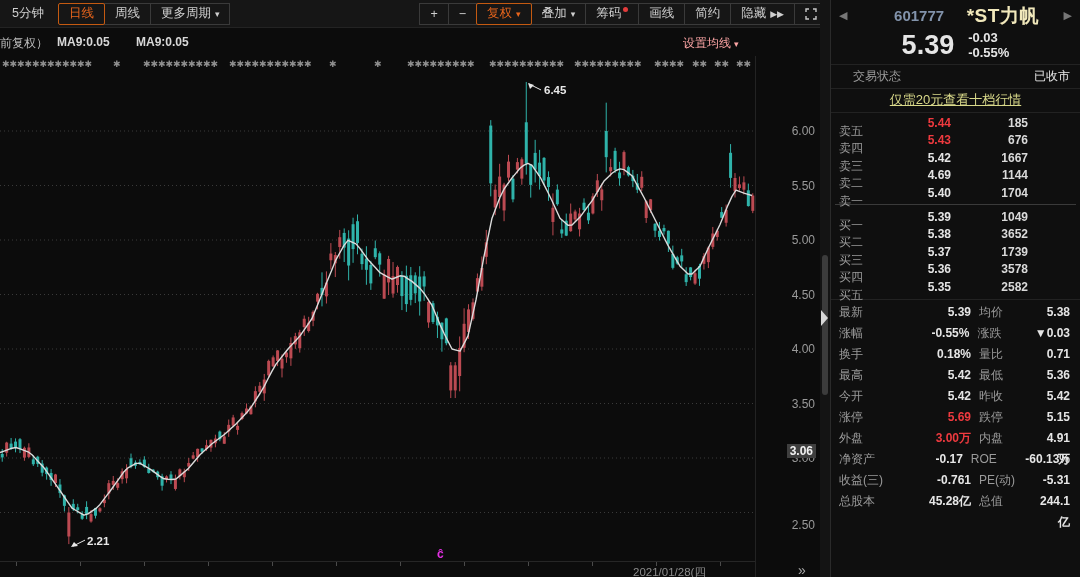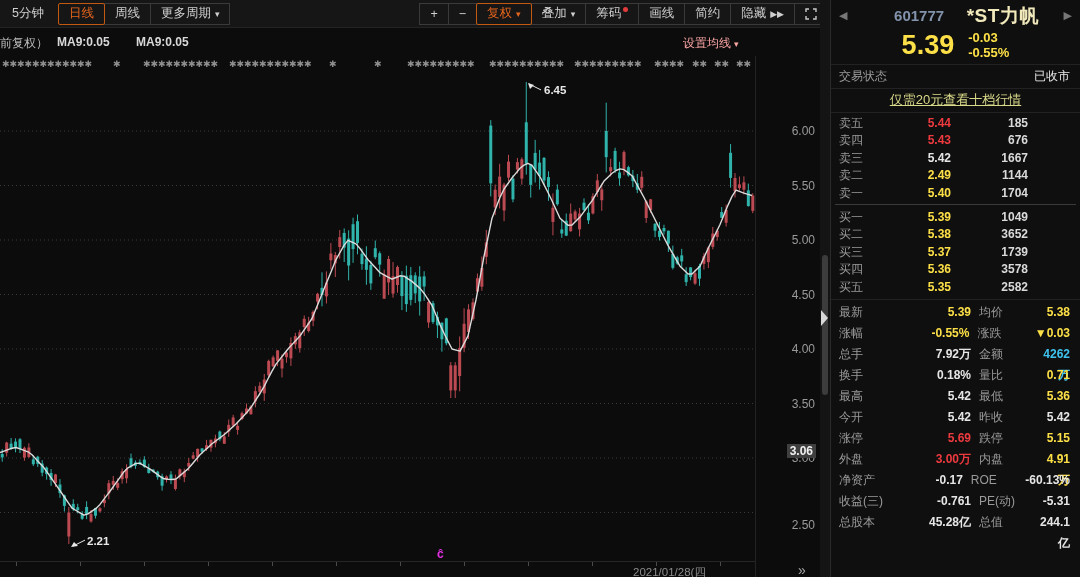--- a/index.html
+++ b/index.html
@@ -58,43 +58,43 @@
          border-left:1px solid var(--border); font-size:12px;}
   .p-header{height:26px; padding:5px 8px 0 8px; display:flex; align-items:center; justify-content:space-between;}
   .p-header .nav{color:#777; font-size:11px; cursor:pointer;}
   .p-header .code{color:#8293ab; font-size:15px; font-weight:700; margin-left:24px;}
   .p-header .name{color:#f1e8bb; font-size:19px; font-weight:700; margin-right:2px; letter-spacing:.5px;}
   .p-price{height:38px; display:flex; align-items:center; justify-content:center; gap:14px;}
   .p-price .big{font-size:27px; font-weight:700;}
   .p-price .chg{font-size:13px; font-weight:700; line-height:15px; text-align:left;}
   .p-status{height:25px; border-top:1px solid #222; border-bottom:1px solid #222;
             display:flex; align-items:center; justify-content:space-between; padding:0 10px 0 8px;}
-  .p-status .lab{color:#9a9a9a;}
+  .p-status .lab{color:#9a9a9a;margin-left:14px;}
   .p-status .val{color:#e8e8e8;}
   .p-weibi{height:42px; display:flex; align-items:center; padding:6px 10px 0 8px; border-bottom:1px solid #222;}
   .p-weibi .lab{color:#9a9a9a; width:60px;}
   .p-weibi .v1{width:72px; text-align:right; font-weight:700;}
   .p-weibi .lab2{color:#9a9a9a; width:58px; margin-left:8px;}
   .p-weibi .v2{flex:1; text-align:right; font-weight:700;}
   .p-link{height:24px; line-height:22px; text-align:center; border-bottom:1px solid #222;}
   .p-link a{color:#d9d98a; text-decoration:underline; font-size:13px; cursor:pointer;}
   .ob{padding-top:2px;}
   .ob-row{display:flex; height:17.4px; line-height:17.4px; padding:0 52px 0 8px; cursor:pointer;}
-  .ob-label{width:34px; color:#9a9a9a;}
+  .ob-label{width:34px; color:#9a9a9a;margin-top:8px;}
   .ob-price{width:78px; text-align:right; font-weight:700;}
   .ob-vol{flex:1; text-align:right; color:#dadada; font-weight:700;}
   .ob-sep{height:1px; background:#3a3a3a; margin:2px 4px;}
   .details{border-top:1px solid #222; margin-top:3px; padding-top:2px;}
   .d-row{display:flex; height:21px; line-height:21px; padding:0 10px 0 8px;}
   .d-l1{width:60px; color:#9a9a9a;}
   .d-v1{width:72px; text-align:right; font-weight:700;}
   .d-l2{width:58px; color:#9a9a9a; margin-left:8px;}
   .d-v2{flex:1; text-align:right; font-weight:700;}
 
-  .red{color:#ef3a3f;} .green{color:#fde047;} .white{color:#e6e6e6;} .cyan{color:#3ec3f0;}
+  .red{color:#ef3a3f;} .green{color:#e5e5e5;} .white{color:#e6e6e6;} .cyan{color:#3ec3f0;}
 </style>
 </head>
 <body>
 
 <div class="app">
 
   <div class="toolbar">
     <div class="tb-group" id="tb-left">
         <div class="tb-item plain">
           <span>5分钟</span>
@@ -655,21 +655,21 @@
           <span class="ob-price red">5.43</span>
           <span class="ob-vol">676</span>
         </div>
         <div class="ob-row">
           <span class="ob-label">卖三</span>
           <span class="ob-price white">5.42</span>
           <span class="ob-vol">1667</span>
         </div>
         <div class="ob-row">
           <span class="ob-label">卖二</span>
-          <span class="ob-price green">2.49</span>
+          <span class="ob-price green">4.69</span>
           <span class="ob-vol">1144</span>
         </div>
         <div class="ob-row">
           <span class="ob-label">卖一</span>
           <span class="ob-price green">5.40</span>
           <span class="ob-vol">1704</span>
         </div>
       </div>
     <div class="ob-sep"></div>
     <div class="ob" id="buy-rows">
@@ -706,26 +706,20 @@
           <span class="d-l2">均价</span>
           <span class="d-v2 green">5.38</span>
         </div>
         <div class="d-row">
           <span class="d-l1">涨幅</span>
           <span class="d-v1 green">-0.55%</span>
           <span class="d-l2">涨跌</span>
           <span class="d-v2 green">▼0.03</span>
         </div>
         <div class="d-row">
-          <span class="d-l1">总手</span>
-          <span class="d-v1 white">7.92万</span>
-          <span class="d-l2">金额</span>
-          <span class="d-v2 cyan">4262万</span>
-        </div>
-        <div class="d-row">
           <span class="d-l1">换手</span>
           <span class="d-v1 white">0.18%</span>
           <span class="d-l2">量比</span>
           <span class="d-v2 green">0.71</span>
         </div>
         <div class="d-row">
           <span class="d-l1">最高</span>
           <span class="d-v1 white">5.42</span>
           <span class="d-l2">最低</span>
           <span class="d-v2 green">5.36</span>

